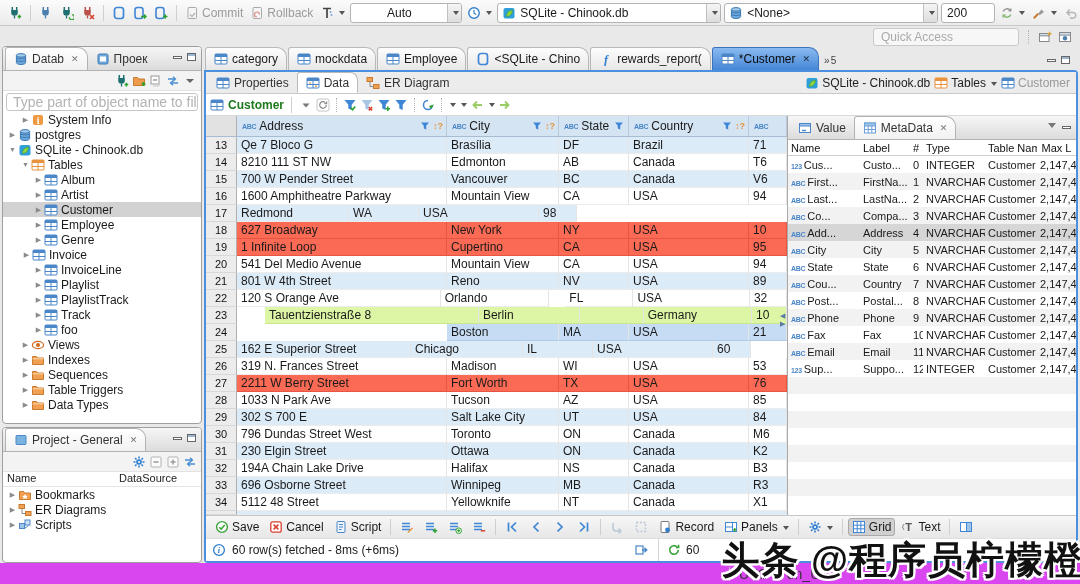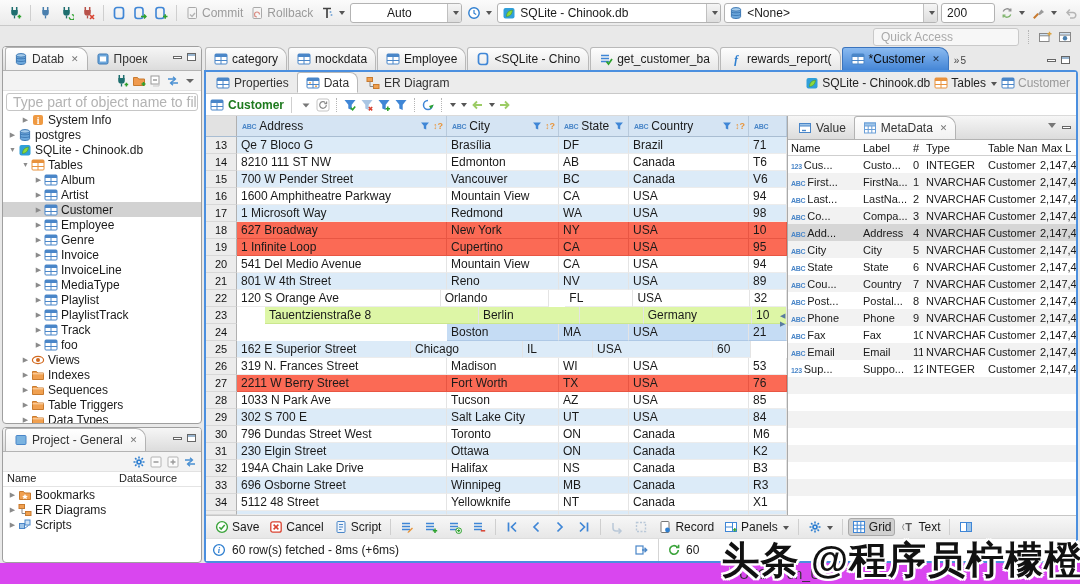--- a/index.html
+++ b/index.html
@@ -469,52 +469,41 @@
           <span class="arr">▶</span>
           <span class="ic">
             <svg width="14" height="14" viewBox="0 0 14 14">
               <rect x="1" y="2" width="12" height="10" rx="1" fill="#fff" stroke="#4a86c8"></rect>
               <rect x="1" y="2" width="12" height="3" fill="#4a86c8"></rect>
               <path d="M7 5v7M1 8.5h12" stroke="#4a86c8"></path>
             </svg>
           </span>
           <span class="tlabel">Genre</span>
         </div>
-        <div class="trow" style="padding-left: 30px;">
+        <div class="trow" style="padding-left: 18px;">
           <span class="arr">▶</span>
           <span class="ic">
             <svg width="14" height="14" viewBox="0 0 14 14">
               <rect x="1" y="2" width="12" height="10" rx="1" fill="#fff" stroke="#4a86c8"></rect>
               <rect x="1" y="2" width="12" height="3" fill="#4a86c8"></rect>
               <path d="M7 5v7M1 8.5h12" stroke="#4a86c8"></path>
             </svg>
           </span>
           <span class="tlabel">Invoice</span>
         </div>
         <div class="trow" style="padding-left: 30px;">
           <span class="arr">▶</span>
           <span class="ic">
             <svg width="14" height="14" viewBox="0 0 14 14">
               <rect x="1" y="2" width="12" height="10" rx="1" fill="#fff" stroke="#4a86c8"></rect>
               <rect x="1" y="2" width="12" height="3" fill="#4a86c8"></rect>
               <path d="M7 5v7M1 8.5h12" stroke="#4a86c8"></path>
             </svg>
           </span>
           <span class="tlabel">InvoiceLine</span>
-        </div>
-        <div class="trow" style="padding-left: 30px;">
-          <span class="arr">▶</span>
-          <span class="ic">
-            <svg width="14" height="14" viewBox="0 0 14 14">
-              <rect x="1" y="2" width="12" height="10" rx="1" fill="#fff" stroke="#4a86c8"></rect>
-              <rect x="1" y="2" width="12" height="3" fill="#4a86c8"></rect>
-              <path d="M7 5v7M1 8.5h12" stroke="#4a86c8"></path>
-            </svg>
-          </span>
-          <span class="tlabel">MediaType</span>
         </div>
         <div class="trow" style="padding-left: 30px;">
           <span class="arr">▶</span>
           <span class="ic">
             <svg width="14" height="14" viewBox="0 0 14 14">
               <rect x="1" y="2" width="12" height="10" rx="1" fill="#fff" stroke="#4a86c8"></rect>
               <rect x="1" y="2" width="12" height="3" fill="#4a86c8"></rect>
               <path d="M7 5v7M1 8.5h12" stroke="#4a86c8"></path>
             </svg>
           </span>
@@ -724,29 +713,20 @@
         </span>
         <span>Employee</span>
       </div>
       <div class="etab">
         <span class="ic">
           <svg width="14" height="14" viewBox="0 0 14 14">
             <rect x="2.5" y="1.5" width="9" height="11" rx="2.5" fill="none" stroke="#3f86d6" stroke-width="1.7"></rect>
           </svg>
         </span>
         <span>&lt;SQLite - Chino</span>
-      </div>
-      <div class="etab">
-        <span class="ic">
-          <svg width="14" height="14" viewBox="0 0 14 14">
-            <path d="M2 3.5h8M2 6.5h8M2 9.5h8" stroke="#3f86d6" stroke-width="1.6"></path>
-            <path d="M7.5 9.5l2 2.5 3.5-5" stroke="#2da12d" stroke-width="1.7" fill="none"></path>
-          </svg>
-        </span>
-        <span>get_customer_ba</span>
       </div>
       <div class="etab">
         <span class="ic">
           <svg width="14" height="14" viewBox="0 0 14 14">
             <text x="7" y="11.5" text-anchor="middle" font-size="12" font-style="italic" font-weight="bold" fill="#2f7fd0" font-family="Liberation Serif,serif">f</text>
           </svg>
         </span>
         <span>rewards_report(</span>
       </div>
       <div class="etab on">
@@ -991,21 +971,20 @@
             <div class="grow bg-w">
               <div class="rn">16</div>
               <div class="gc" style="width: 210px;">1600 Amphitheatre Parkway</div>
               <div class="gc" style="width: 112px;">Mountain View</div>
               <div class="gc" style="width: 70px;">CA</div>
               <div class="gc" style="width: 120px;">USA</div>
               <div class="gc" style="width: 38px;">94</div>
             </div>
             <div class="grow bg-b">
               <div class="rn">17</div>
-              <div class="gc" style="width: 210px;">1 Microsoft Way</div>
               <div class="gc" style="width: 112px;">Redmond</div>
               <div class="gc" style="width: 70px;">WA</div>
               <div class="gc" style="width: 120px;">USA</div>
               <div class="gc" style="width: 38px;">98</div>
             </div>
             <div class="grow bg-red">
               <div class="rn">18</div>
               <div class="gc" style="width: 210px;">627 Broadway</div>
               <div class="gc" style="width: 112px;">New York</div>
               <div class="gc" style="width: 70px;">NY</div>

